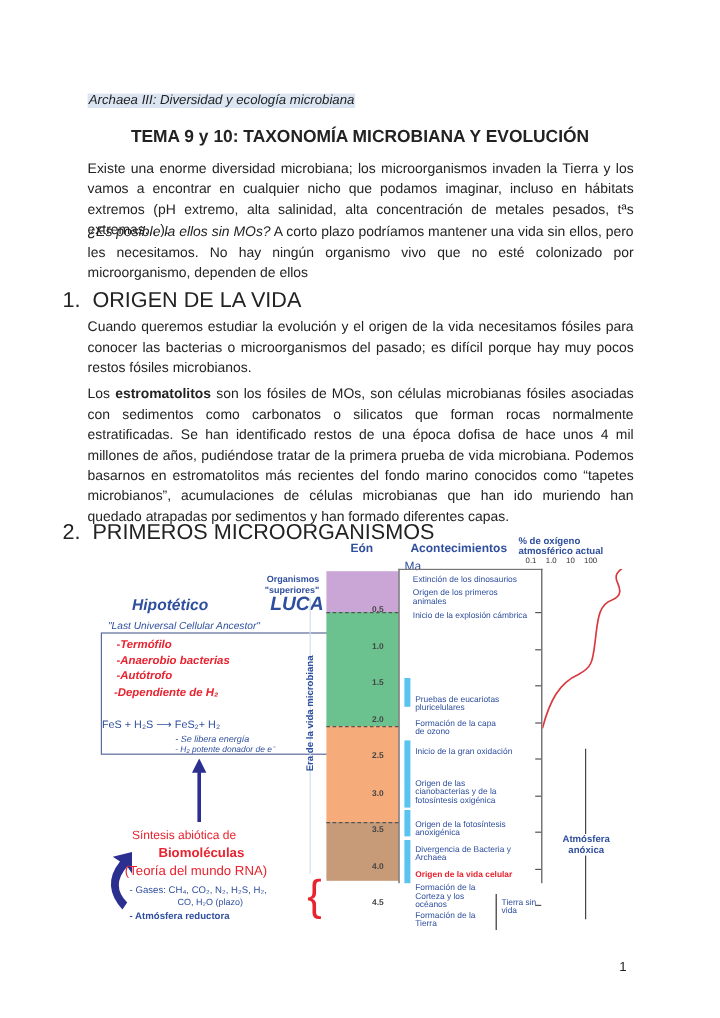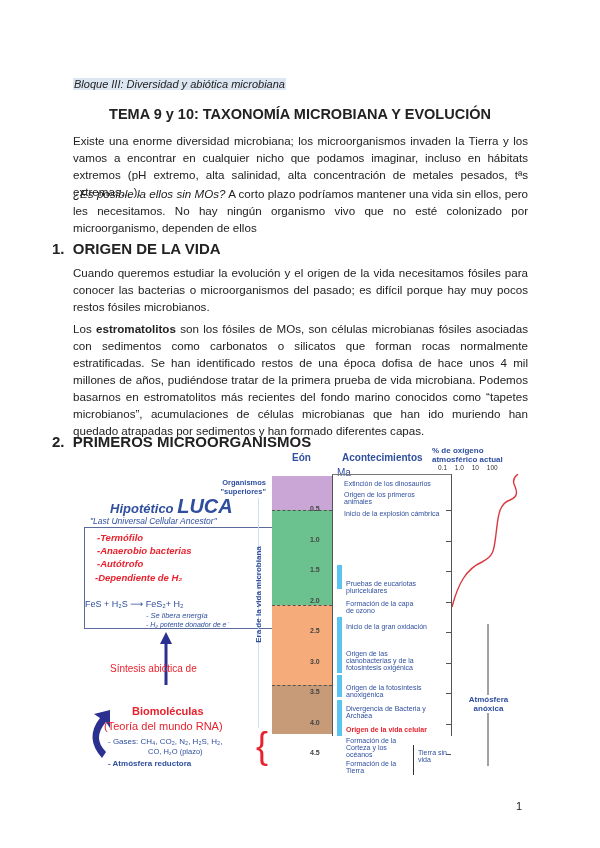--- a/index.html
+++ b/index.html
@@ -2,65 +2,65 @@
 <html><head>
 <meta charset="utf-8">
 <style>
   html, body { margin:0; padding:0; background:#ffffff; }
   body { width:600px; height:848px; position:relative; overflow:hidden;
          font-family:"Liberation Sans", sans-serif; color:#222; }
   .abs { position:absolute; }
   .bloque { left:73px; top:78px; font-size:11px; font-style:italic; background:#dce6f2; padding:0 1px; }
   .title { left:0; width:600px; top:106px; text-align:center; font-size:14.5px; font-weight:bold; }
   .p { font-size:11.6px; line-height:17px; text-align:justify; }
-  .h { font-size:15px; font-weight:bold; }
+  .h { font-size:18px; font-weight:normal; }
   .pagenum { left:516px; top:800px; font-size:11px; }
   
   .dg-txt { font-size:7px; color:#2f4f9e; }
   .eon-head { font-size:10px; font-weight:bold; color:#2f4f9e; }
   .luca-box { left:84px; top:527px; width:190px; height:100px; border:1.3px solid #5a6a9a; }
   .red-b { color:#e8222e; font-weight:bold; font-style:italic; font-size:9.5px; }
   .blue-bar { background:#5bc3f0; position:absolute; width:5px; }
 </style>
 </head>
 <body>
 
-<div class="abs bloque">Bloque III: Diversidad y abiótica microbiana</div>
+<div class="abs bloque">Archaea III: Diversidad y ecología microbiana</div>
 <div class="abs title">TEMA 9 y 10: TAXONOMÍA MICROBIANA Y  EVOLUCIÓN</div>
 
 <div class="abs p" style="left:73px; top:132px; width:455px;">Existe una enorme diversidad microbiana; los microorganismos invaden la Tierra y los vamos a encontrar en cualquier nicho que podamos imaginar, incluso en hábitats extremos (pH extremo, alta salinidad, alta concentración de metales pesados, tªs extremas... ).</div>
 <div class="abs p" style="left:73px; top:185px; width:455px;"><i>¿Es posible la ellos sin MOs?</i><span> A corto plazo podríamos mantener una vida sin ellos, pero les necesitamos. No hay ningún organismo vivo que no esté colonizado por microorganismo, dependen de ellos</span></div>
 
 <div class="abs h" style="left:52px; top:240px;"><span>1.</span>&nbsp;&nbsp;<span>ORIGEN DE LA VIDA</span></div>
 <div class="abs p" style="left:73px; top:264px; width:455px;">Cuando queremos estudiar la evolución y el origen de la vida necesitamos fósiles para conocer las bacterias o microorganismos del pasado; es difícil porque hay muy pocos restos fósiles microbianos.</div>
 <div class="abs p" style="left:73px; top:320px; width:455px;"><span>Los </span><b>estromatolitos</b><span> son los fósiles de MOs, son células microbianas fósiles asociadas con sedimentos como carbonatos o silicatos que forman rocas normalmente estratificadas. Se han identificado restos de una época dofisa de hace unos 4 mil millones de años, pudiéndose tratar de la primera prueba de vida microbiana. Podemos basarnos en estromatolitos más recientes del fondo marino conocidos como “tapetes microbianos”, acumulaciones de células microbianas que han ido muriendo  han quedado atrapadas por sedimentos y han formado diferentes capas.</span></div>
 
 <div class="abs h" style="left:52px; top:433px;"><span>2.</span>&nbsp;&nbsp;<span>PRIMEROS MICROORGANISMOS</span></div>
 
 <div>
   <div class="abs dg-txt" style="left:210px; top:478px; width:56px; text-align:right; font-weight:bold; font-size:7.5px;">Organismos "superiores"</div>
-  <div class="abs" style="left:110px; top:495px; font-size:13px; color:#2f4f9e; font-style:italic; font-weight:bold;"><span>Hipotético </span><span style="font-size:20px;">LUCA</span></div>
+  <div class="abs" style="left:110px; top:495px; font-size:13px; color:#2f4f9e; font-style:italic; font-weight:bold;"><span>Hipotético </span><span style="font-size:16px;margin-left:48px;">LUCA</span></div>
   <div class="abs" style="left:90px; top:516px; font-size:8.5px; font-style:italic; color:#2f4f9e;">"Last Universal Cellular Ancestor"</div>
 
   <div class="abs luca-box"></div>
   <div class="abs red-b" style="left:97px; top:532px;">-Termófilo</div>
   <div class="abs red-b" style="left:97px; top:545px;">-Anaerobio bacterias</div>
   <div class="abs red-b" style="left:97px; top:558px;">-Autótrofo</div>
   <div class="abs red-b" style="left:95px; top:572px;">-Dependiente de H₂</div>
   <div class="abs" style="left:85px; top:599px; font-size:9px; color:#2f4f9e;">FeS  + H₂S ⟶ FeS₂+ H₂</div>
   <div class="abs" style="left:146px; top:611px; font-size:7.5px; font-style:italic; color:#2f4f9e;">- Se libera energía</div>
   <div class="abs" style="left:146px; top:620px; font-size:7px; font-style:italic; color:#2f4f9e;">- H₂ potente donador de e⁻</div>
 
   <svg class="abs" style="left:80px; top:630px;" width="180" height="160">
     <line x1="86" y1="12" x2="86" y2="55" stroke="#2b2f8f" stroke-width="3"></line>
     <polygon points="80,14 92,14 86,2" fill="#2b2f8f"></polygon>
     <path d="M20 88 Q4 108 22 128 L26 122 Q12 108 26 92 L30 98 L30 80 L14 84 Z" fill="#2b2f8f"></path>
   </svg>
 
-  <div class="abs" style="left:110px; top:663px; font-size:10px; color:#e8222e;">Síntesis abiótica de</div>
+  <div class="abs" style="left:110px; top:691px; font-size:10px; color:#e8222e;">Síntesis abiótica de</div>
   <div class="abs" style="left:132px; top:705px; font-size:11px; font-weight:bold; color:#e8222e;">Biomoléculas</div>
   <div class="abs" style="left:104px; top:720px; font-size:11px; color:#e8222e;">(Teoría del mundo RNA)</div>
   <div class="abs" style="left:108px; top:737px; font-size:8px; color:#2f4f9e;">- Gases: CH₄, CO₂, N₂, H₂S, H₂,</div>
   <div class="abs" style="left:148px; top:747px; font-size:7.5px; color:#2f4f9e;">CO, H₂O (plazo)</div>
   <div class="abs" style="left:108px; top:759px; font-size:8px; color:#2f4f9e;font-weight:bold;">- Atmósfera reductora</div>
 
   <div class="abs" style="left:258px; top:498px; width:1px; height:230px; background:#cfe0f2;"></div>
   <div class="abs" style="left:188px; top:590px; width:140px; transform:rotate(-90deg); font-size:8px; font-weight:bold; color:#2f4f9e; text-align:center;">Era de la vida microbiana</div>
   <div class="abs" style="left:256px; top:728px; font-size:36px; color:#e8222e; line-height:1;">{</div>
 

